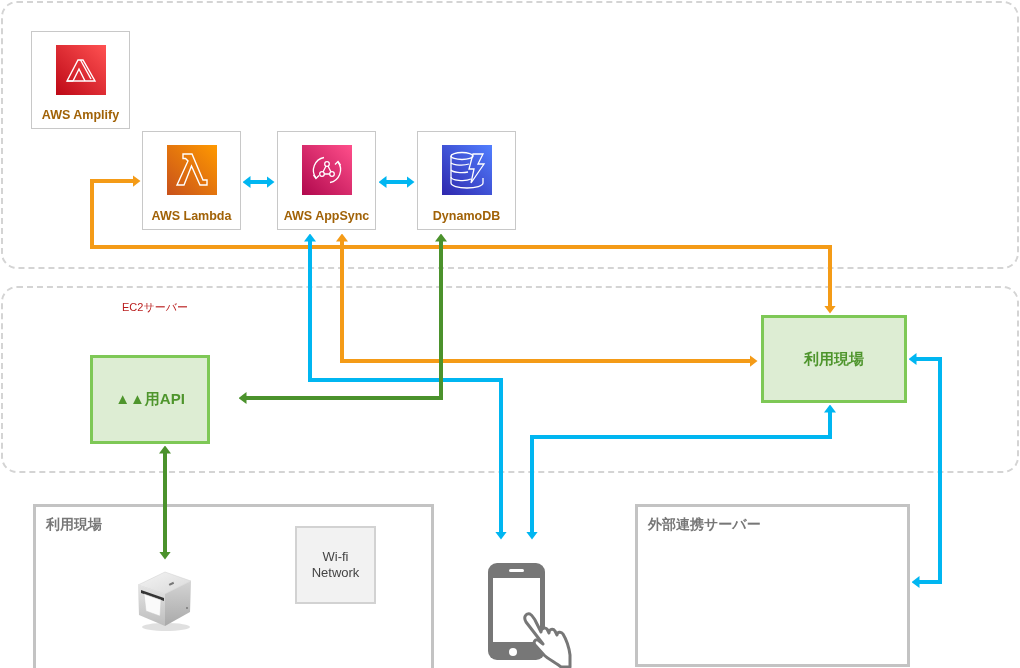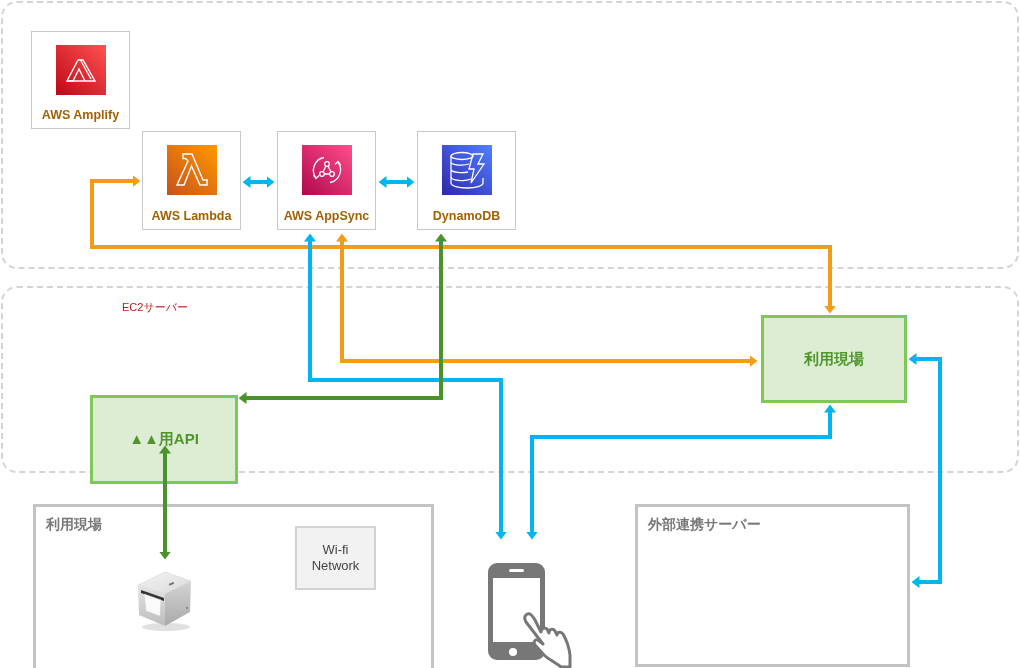--- a/index.html
+++ b/index.html
@@ -15,29 +15,29 @@
                 font-size:12.5px; line-height:16px; color:#a16207; white-space:nowrap; }
   #svc-amplify { left:31px; top:31px; height:98px; }
   #svc-lambda  { left:142px; top:131px; }
   #svc-appsync { left:277px; top:131px;padding-left:33px; }
   #svc-dynamo  { left:417px; top:131px; }
 
   .ec2-label { position:absolute; left:122px; top:300px; font-size:11px; color:#b91c1c; }
 
   .gbox { position:absolute; background:#ddedd3; border:3px solid #7ec856; box-sizing:border-box;
           display:flex; align-items:center; justify-content:center; font-weight:bold; font-size:15px; color:#4e952c; }
-  #api-box   { left:90px;  top:355px; width:148px; height:89px;margin-top:40px; }
+  #api-box   { left:90px;  top:355px; width:120px; height:89px; }
   #admin-box { left:761px; top:315px; width:146px; height:88px; }
 
   .zone { position:absolute; border:3px solid #c3c3c3; box-sizing:border-box; background:#fff; }
   #site-zone { left:1px; top:504px; width:401px; height:178px;margin-left:32px; }
   #ext-zone  { left:635px; top:504px; width:275px; height:163px;padding-left:16px; }
   .zone-title { position:absolute; left:10px; top:9px; font-weight:bold; font-size:14px; color:#777; }
 
-  #wifi-box { position:absolute; left:295px; top:526px; width:81px; height:64px; background:#f2f2f2;
+  #wifi-box { position:absolute; left:295px; top:526px; width:81px; height:78px; background:#f2f2f2;
               border:2px solid #d2d2d2; box-sizing:border-box; display:flex; flex-direction:column;
               align-items:center; justify-content:center; font-size:13px; color:#444; line-height:16px; }
   #printer { position:absolute; left:133px; top:568px; width:62px; height:64px; }
   #phone { position:absolute; left:486px; top:561px; width:90px; height:107px; }
 
   #ext-server { position:absolute; left:635px; top:562px; width:275px; text-align:center;
                 font-weight:bold; font-size:16px; line-height:22px; color:#7a7a7a; }
 
   #connectors { position:absolute; left:0; top:0; width:1020px; height:668px; pointer-events:none; }
   #connectors path.conn { fill:none; stroke-width:4; stroke-linejoin:miter; }

